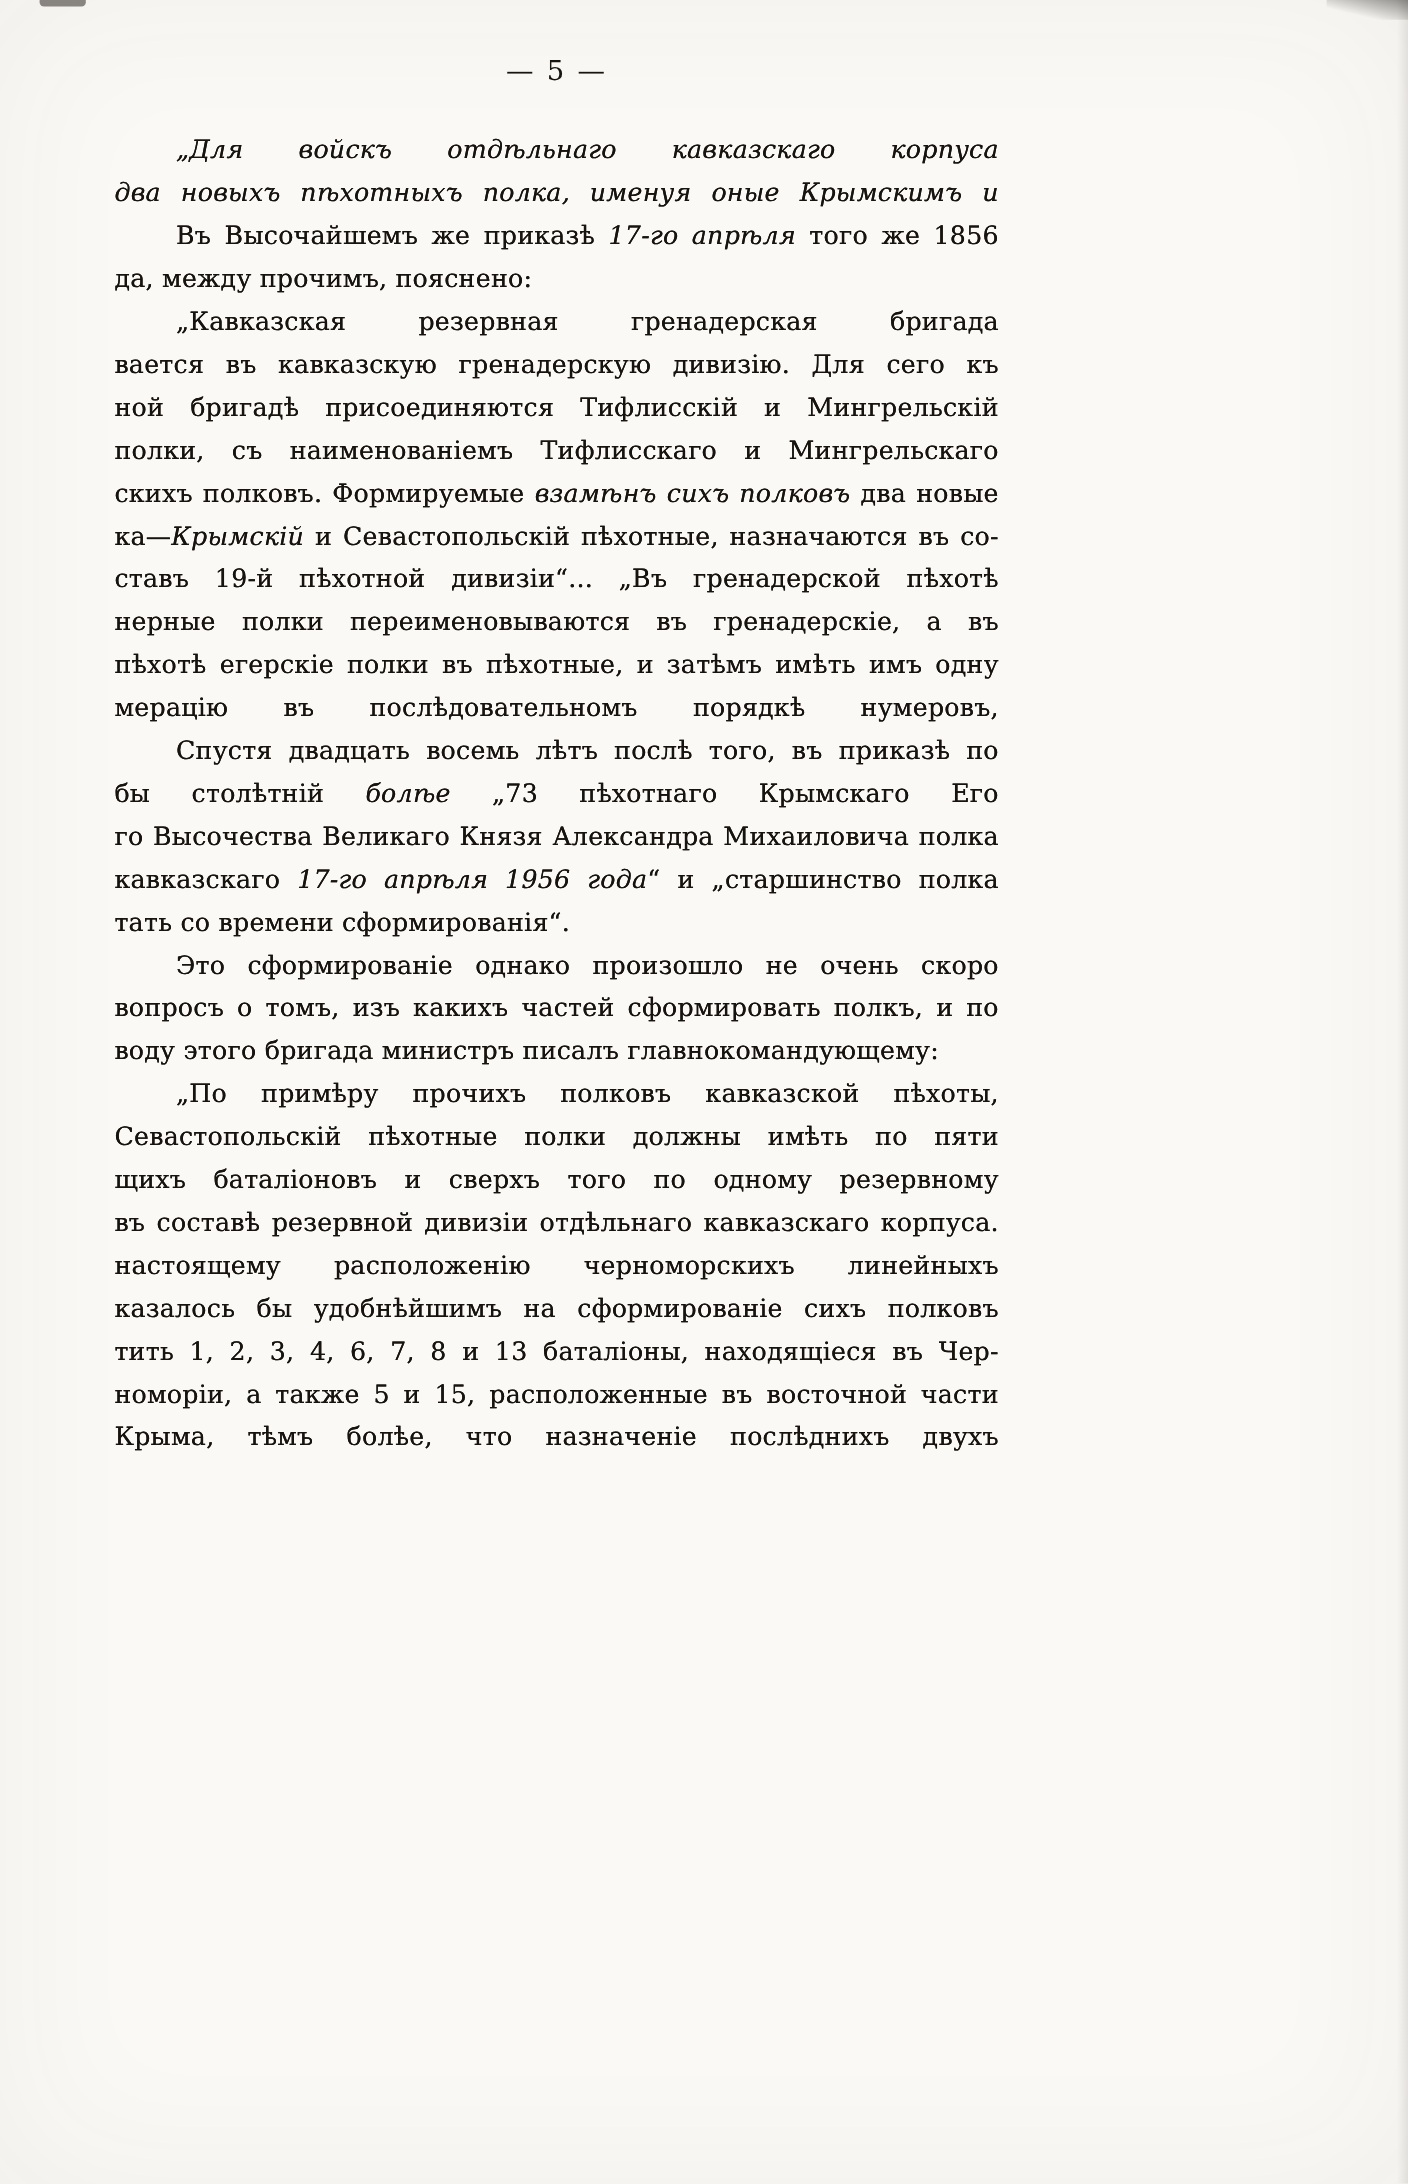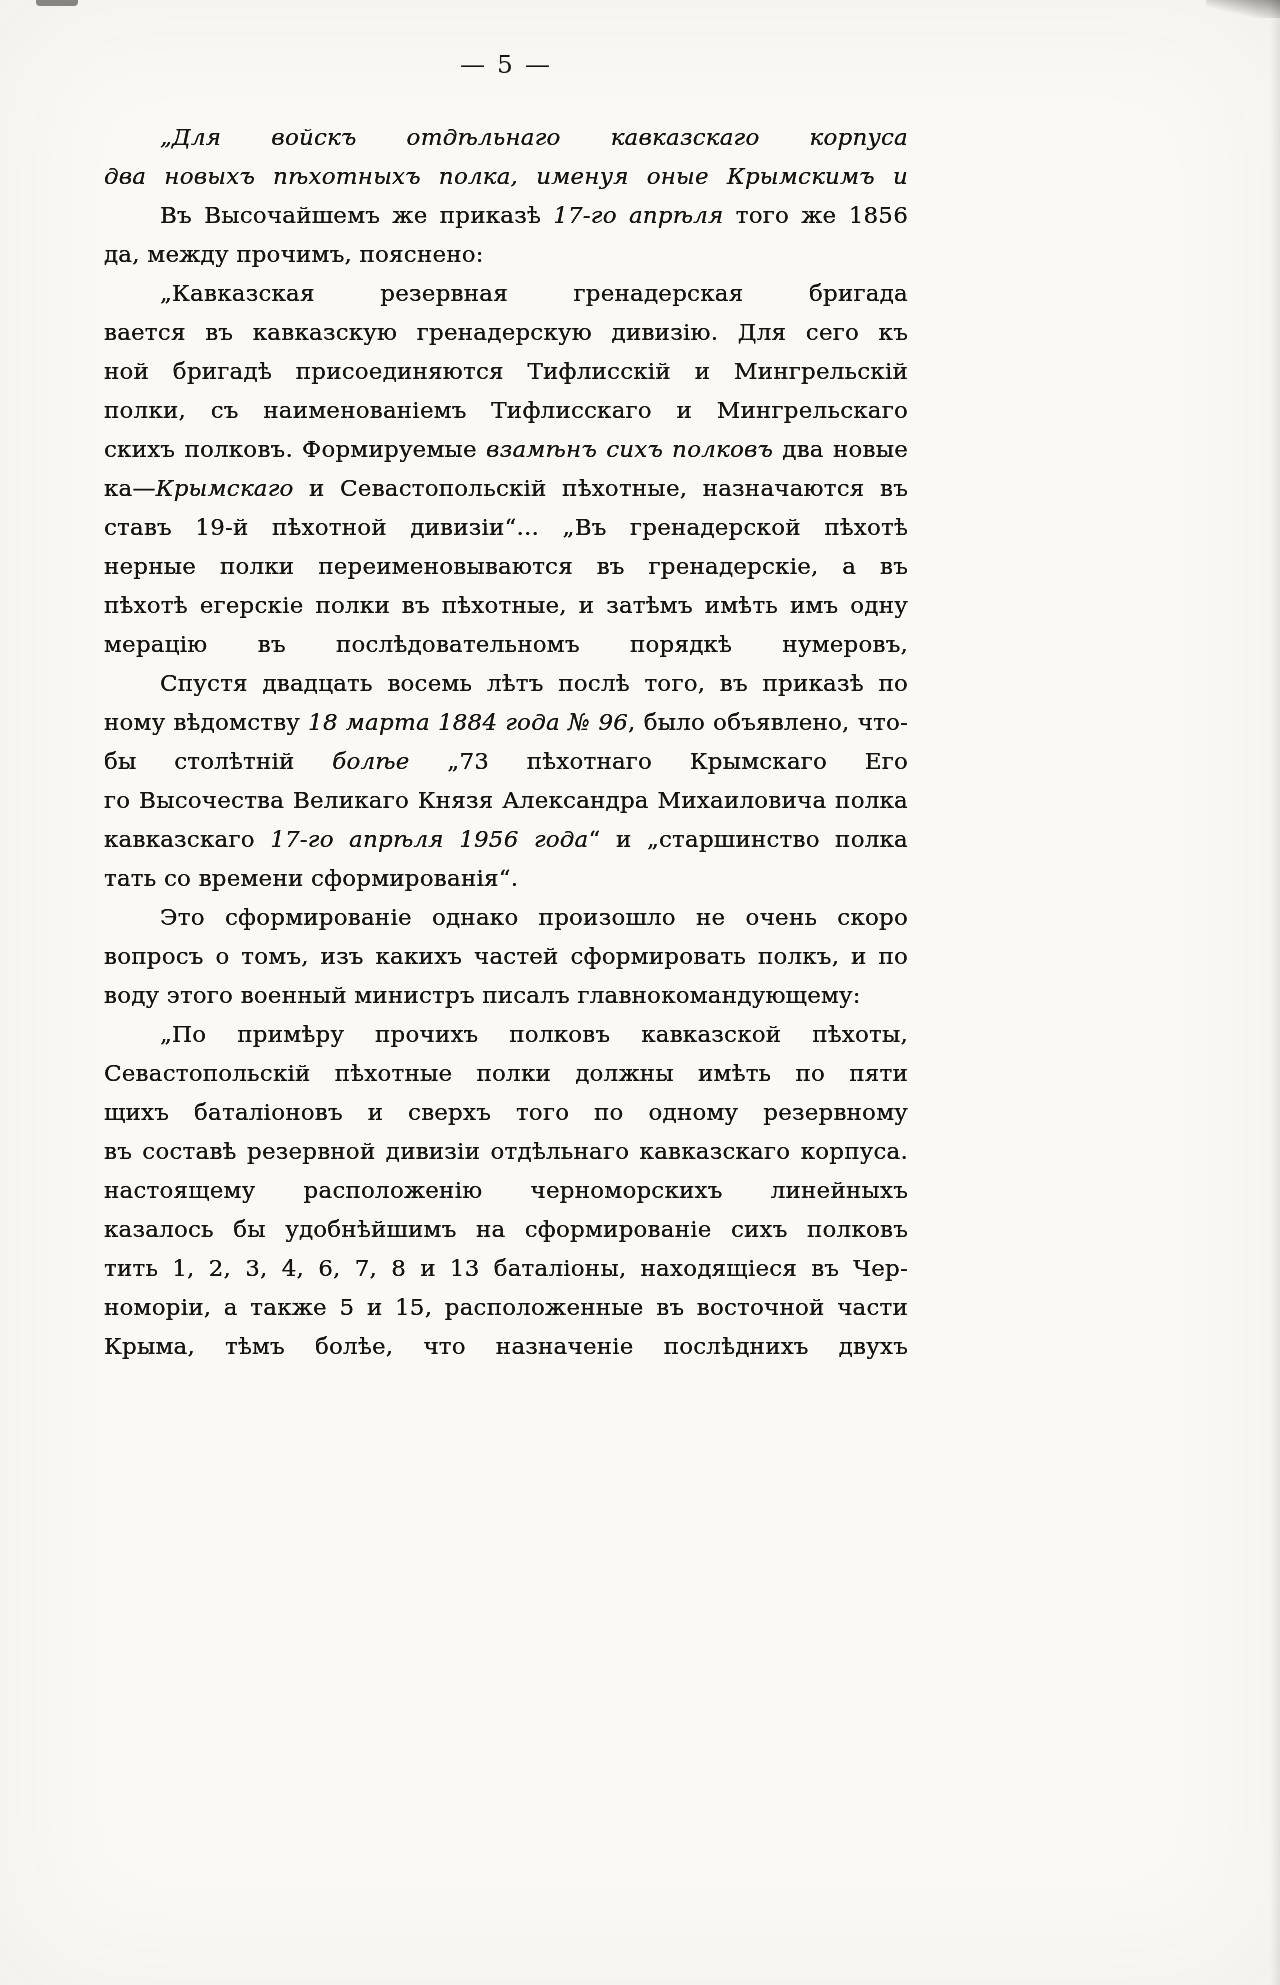--- a/index.html
+++ b/index.html
@@ -78,38 +78,37 @@
       <div class="paragraph">
         <div class="line indent"><span>Въ Высочайшемъ же приказѣ </span><span class="it">17-го апрѣля</span><span> того же 1856 го-</span></div>
         <div class="line lastline"><span>да, между прочимъ, пояснено:</span></div>
       </div>
       <div class="paragraph">
         <div class="line indent"><span>„Кавказская резервная гренадерская бригада переформировы-</span></div>
         <div class="line"><span>вается въ кавказскую гренадерскую дивизію. Для сего къ означен-</span></div>
         <div class="line"><span>ной бригадѣ присоединяются Тифлисскій и Мингрельскій егерскіе</span></div>
         <div class="line"><span>полки, съ наименованіемъ Тифлисскаго и Мингрельскаго гренадер-</span></div>
         <div class="line"><span>скихъ полковъ. Формируемые </span><span class="it">взамѣнъ сихъ полковъ</span><span> два новые пол-</span></div>
-        <div class="line"><span>ка—</span><span class="it">Крымскаго</span><span> и Севастопольскій пѣхотные, назначаются въ со-</span></div>
+        <div class="line"><span>ка—</span><span class="it">Крымскій</span><span> и Севастопольскій пѣхотные, назначаются въ со-</span></div>
         <div class="line"><span>ставъ 19-й пѣхотной дивизіи“... „Въ гренадерской пѣхотѣ караби-</span></div>
         <div class="line"><span>нерные полки переименовываются въ гренадерскіе, а въ армейской</span></div>
         <div class="line"><span>пѣхотѣ егерскіе полки въ пѣхотные, и затѣмъ имѣть имъ одну ну-</span></div>
         <div class="line"><span>мерацію въ послѣдовательномъ порядкѣ нумеровъ, гренадерскимъ</span></div>
       </div>
       <div class="paragraph">
         <div class="line indent"><span>Спустя двадцать восемь лѣтъ послѣ того, въ приказѣ по воен-</span></div>
-        <div class="line"><span>ному вѣдомству </span><span class="it">18 марта 1884 года № 96</span><span>, было объявлено, что-</span></div>
         <div class="line"><span>бы столѣтній </span><span class="it">болѣе</span><span> „73 пѣхотнаго Крымскаго Его Императорска-</span></div>
         <div class="line"><span>го Высочества Великаго Князя Александра Михаиловича полка</span></div>
         <div class="line"><span>кавказскаго </span><span class="it">17-го апрѣля 1956 года</span><span>“ и „старшинство полка счи-</span></div>
         <div class="line lastline"><span>тать со времени сформированія“.</span></div>
       </div>
       <div class="paragraph">
         <div class="line indent"><span>Это сформированіе однако произошло не очень скоро послѣ</span></div>
         <div class="line"><span>вопросъ о томъ, изъ какихъ частей сформировать полкъ, и по по-</span></div>
-        <div class="line lastline"><span>воду этого военный министръ писалъ главнокомандующему:</span></div>
+        <div class="line lastline"><span>воду этого бригада министръ писалъ главнокомандующему:</span></div>
       </div>
       <div class="paragraph">
         <div class="line indent"><span>„По примѣру прочихъ полковъ кавказской пѣхоты, Крымскій и</span></div>
         <div class="line"><span>Севастопольскій пѣхотные полки должны имѣть по пяти дѣйствую-</span></div>
         <div class="line"><span>щихъ баталіоновъ и сверхъ того по одному резервному баталіону</span></div>
         <div class="line"><span>въ составѣ резервной дивизіи отдѣльнаго кавказскаго корпуса. По</span></div>
         <div class="line"><span>настоящему расположенію черноморскихъ линейныхъ баталіоновъ</span></div>
         <div class="line"><span>казалось бы удобнѣйшимъ на сформированіе сихъ полковъ обра-</span></div>
         <div class="line"><span>тить 1, 2, 3, 4, 6, 7, 8 и 13 баталіоны, находящіеся въ Чер-</span></div>
         <div class="line"><span>номоріи, а также 5 и 15, расположенные въ восточной части</span></div>

